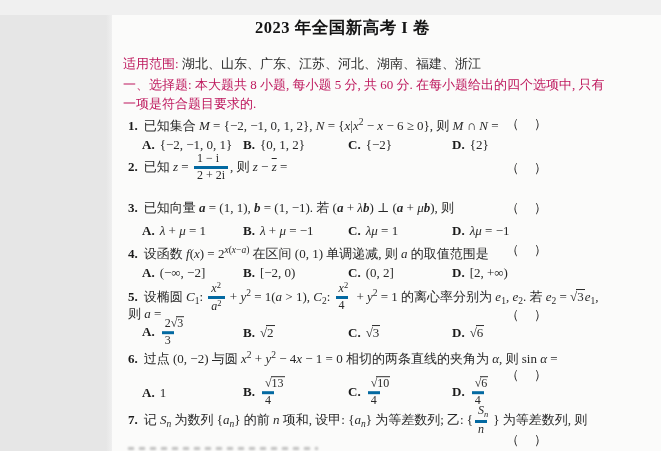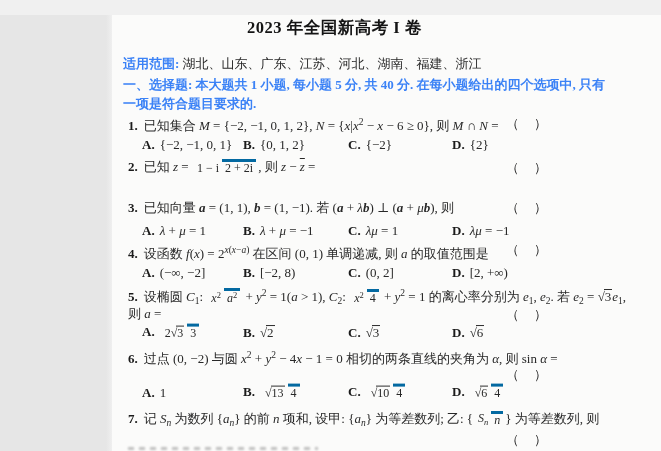--- a/index.html
+++ b/index.html
@@ -3,40 +3,40 @@
 <meta charset="utf-8">
 <style>
   html,body{margin:0;padding:0;background:#ffffff;}
   .shot{position:relative;width:661px;height:451px;overflow:hidden;
         background:#fbfbfa;color:#282828;
         font-family:"Liberation Serif","DejaVu Serif",serif;font-size:13px;}
   .topstrip{position:absolute;left:0;top:0;width:661px;height:15px;background:#f0f0f0;}
   .leftpane{position:absolute;left:0;top:15px;width:112px;height:436px;
             background:linear-gradient(90deg,#e6e6e6 0 106px,#efefef 112px);}
   .pagearea{position:absolute;left:112px;top:15px;width:549px;height:436px;background:#fbfbfa;}
-  .row{position:absolute;left:0;width:549px;white-space:nowrap;line-height:15px;}
+  .row{position:absolute;left:0;width:549px;white-space:nowrap;line-height:15px;padding-left:8px;}
   .title-row{width:445px;text-align:center;font-weight:bold;font-size:16.5px;color:#141414;
              letter-spacing:.5px;}
   .indent-sec{padding-left:11px;}
   .indent-q{padding-left:16px;}
-  .b{font-weight:bold;color:#3b82f6;}
+  .b{font-weight:normal;color:#be185d;}
   .qnum{font-weight:bold;color:#1b1b1b;margin-right:6px;}
   .olab{font-weight:bold;color:#1b1b1b;margin-right:5px;}
   .paren{position:absolute;left:394px;top:50%;transform:translateY(-50%);letter-spacing:1px;}
   .op{position:absolute;top:50%;transform:translateY(-50%);white-space:nowrap;line-height:1.15;}
   .opA{left:30px}.opB{left:131px}.opC{left:236px}.opD{left:340px}
   
   .st{}
   .sm{}
   .sv{font-style:italic;}
   .svb{font-style:italic;font-weight:bold;}
   .ssup{font-size:9.5px;vertical-align:5px;}
   .ssub{font-size:9.5px;vertical-align:-3px;}
   .ssub .sv,.ssup .sv{font-size:inherit;}
-  .sfrac{display:inline-flex;flex-direction:row;align-items:flex-end;vertical-align:middle;
+  .sfrac{display:inline-flex;flex-direction:column;align-items:flex-start;vertical-align:middle;
          margin:0 2px;line-height:1.15;text-align:center;position:relative;top:-1px;}
   .sfrac .fn,.sfrac .fd{display:block;padding:0 3px;font-size:12px;}
   .sfrac .fd{border-top:3px solid #0369a1;}
   .sfrac .ssup{font-size:8.5px;vertical-align:3.5px;}
   .sfrac .ssub{font-size:8.5px;}
   .ssqrt{white-space:nowrap;}
   .ssqrt .rs{margin-right:-1px;}
   .ssqrt .rb{border-top:1px solid #2e2e2e;display:inline-block;line-height:1.05;padding:0 1px;}
   .sbar{text-decoration:overline;}
   .smudge{position:absolute;left:16px;top:432px;width:190px;height:3px;opacity:.55;
@@ -56,21 +56,21 @@
       <span>2023 年全国新高考 I 卷</span>
     </div>
 
     <div class="row indent-sec" style="top:41px;height:16px;line-height:16px;">
       <span class="b">适用范围:</span>
       <span>湖北、山东、广东、江苏、河北、湖南、福建、浙江</span>
     </div>
 
     <div class="row indent-sec b" style="top:62px;height:16px;line-height:16px;">
       <span>一、选择题:</span>
-      <span>本大题共 1 小题, 每小题 5 分, 共 40 分. 在每小题给出的四个选项中, 只有</span>
+      <span>本大题共 8 小题, 每小题 5 分, 共 60 分. 在每小题给出的四个选项中, 只有</span>
     </div>
 
     <div class="row indent-sec b" style="top:81px;height:15px;line-height:15px;">
       <span>一项是符合题目要求的.</span>
     </div>
 
     <div class="row indent-q" style="top:100px;height:15px;line-height:15px;">
       <span class="qnum">1.</span><span><span class="st">已知集合 </span><span class="sv">M</span><span class="sm"> = {−2, −1, 0, 1, 2}, </span><span class="sv">N</span><span class="sm"> = {</span><span class="sv">x</span><span class="sm">|</span><span class="sv">x</span><span class="ssup"><span class="sm">2</span></span><span class="sm"> − </span><span class="sv">x</span><span class="sm"> − 6 ≥ 0}, </span><span class="st">则 </span><span class="sv">M</span><span class="sm"> ∩ </span><span class="sv">N</span><span class="sm"> =</span></span>
       <span class="paren">（　）</span>
     </div>
@@ -99,21 +99,21 @@
       <span class="op opC"><span class="olab">C.</span><span><span class="sv">λμ</span><span class="sm"> = 1</span></span></span>
       <span class="op opD"><span class="olab">D.</span><span><span class="sv">λμ</span><span class="sm"> = −1</span></span></span>
     </div>
 
     <div class="row indent-q" style="top:227px;height:16px;line-height:16px;">
       <span class="qnum">4.</span><span><span class="st">设函数 </span><span class="sv">f</span><span class="sm">(</span><span class="sv">x</span><span class="sm">) = 2</span><span class="ssup"><span class="sv">x</span><span class="sm">(</span><span class="sv">x</span><span class="sm">−</span><span class="sv">a</span><span class="sm">)</span></span><span class="st"> 在区间 </span><span class="sm">(0, 1)</span><span class="st"> 单调递减, 则 </span><span class="sv">a</span><span class="st"> 的取值范围是</span></span>
       <span class="paren">（　）</span>
     </div>
     <div class="row" style="top:251px;height:14px;">
       <span class="op opA"><span class="olab">A.</span><span><span class="sm">(−∞, −2]</span></span></span>
-      <span class="op opB"><span class="olab">B.</span><span><span class="sm">[−2, 8)</span></span></span>
+      <span class="op opB"><span class="olab">B.</span><span><span class="sm">[−2, 0)</span></span></span>
       <span class="op opC"><span class="olab">C.</span><span><span class="sm">(0, 2]</span></span></span>
       <span class="op opD"><span class="olab">D.</span><span><span class="sm">[2, +∞)</span></span></span>
     </div>
 
     <div class="row indent-q" style="top:266px;height:25px;line-height:25px;">
       <span class="qnum">5.</span><span><span class="st">设椭圆 </span><span class="sv">C</span><span class="ssub"><span class="sm">1</span></span><span class="sm">: </span><span class="sfrac">
             <span class="fn"><span class="sv">x</span><span class="ssup"><span class="sm">2</span></span></span>
             <span class="fd"><span class="sv">a</span><span class="ssup"><span class="sm">2</span></span></span>
           </span><span class="sm"> + </span><span class="sv">y</span><span class="ssup"><span class="sm">2</span></span><span class="sm"> = 1(</span><span class="sv">a</span><span class="sm"> &gt; 1), </span><span class="sv">C</span><span class="ssub"><span class="sm">2</span></span><span class="sm">: </span><span class="sfrac">
             <span class="fn"><span class="sv">x</span><span class="ssup"><span class="sm">2</span></span></span>

